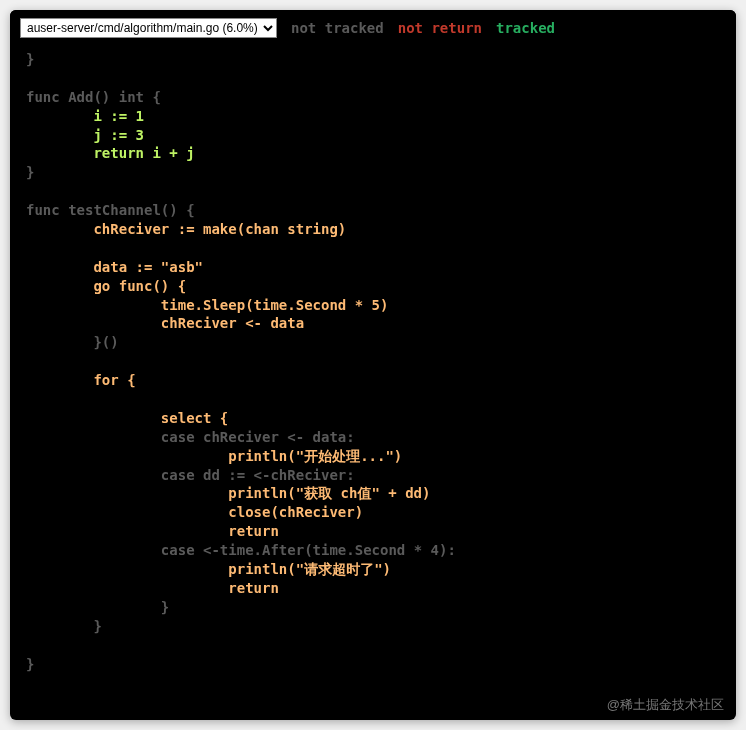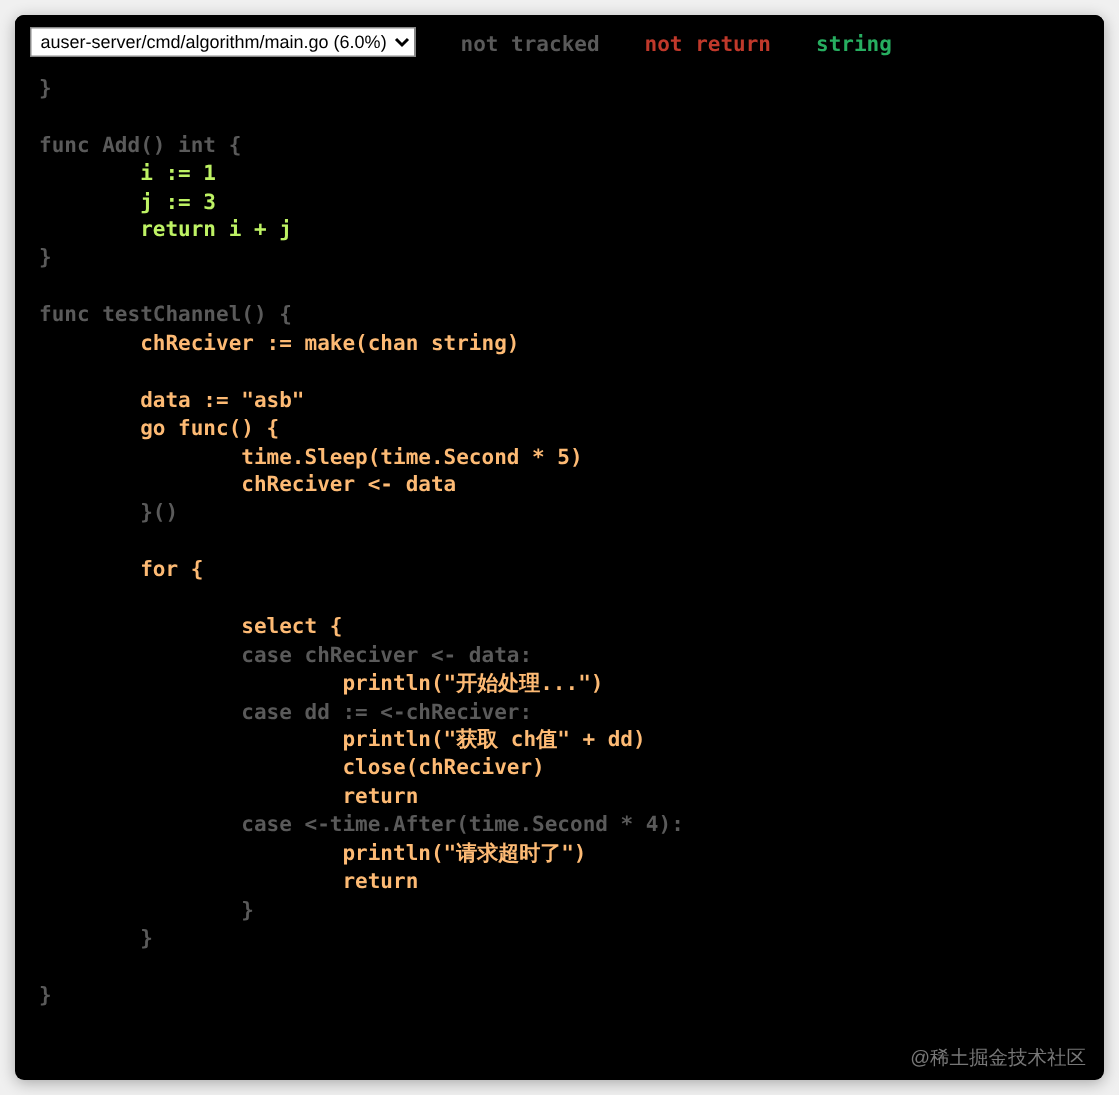--- a/index.html
+++ b/index.html
@@ -14,37 +14,36 @@
       background: #000;
       width: 100%;
       height: 100%;
       border-radius: 6px;
       box-shadow: 0 2px 10px rgba(0,0,0,0.3);
       position: relative;
       overflow: hidden;
     }
     .topbar {
       display: flex;
-      align-items: flex-end;
+      align-items: center;
       padding: 8px 10px;
       gap: 14px;
       background: #000;
     }
     .file-select {
       font-family: Arial, sans-serif;
       font-size: 12px;
       padding: 1px 2px;
       background: #fff;
       border: 1px solid #888;
     }
     .legend {
       font-weight: bold;
       font-size: 14px;
       font-family: "Menlo", "Monaco", monospace;
-      margin-left: 16px;
     }
     .not-tracked { color: #5a5a5a; }
     .not-covered-legend { color: #c0392b; }
     .covered-legend { color: #27ae60; }
     .code {
       padding: 4px 16px 16px 16px;
       font-size: 14px;
       line-height: 1.35;
       white-space: pre;
       font-weight: bold;
@@ -65,17 +64,17 @@
 </head>
 <body>
 
 <div class="window">
   <div class="topbar">
     <select class="file-select">
       <option>auser-server/cmd/algorithm/main.go (6.0%)</option>
     </select>
     <span class="legend not-tracked">not tracked</span>
     <span class="legend not-covered-legend">not return</span>
-    <span class="legend covered-legend">string</span>
+    <span class="legend covered-legend">tracked</span>
   </div>
   <div class="code" id="code-block"><div class="nt">}</div><div class="nt">&nbsp;</div><div class="nt">func Add() int {</div><div class="cv">        i := 1</div><div class="cv">        j := 3</div><div class="cv">        return i + j</div><div class="nt">}</div><div class="nt">&nbsp;</div><div class="nt">func testChannel() {</div><div class="nc">        chReciver := make(chan string)</div><div class="nc">&nbsp;</div><div class="nc">        data := "asb"</div><div class="nc">        go func() {</div><div class="nc">                time.Sleep(time.Second * 5)</div><div class="nc">                chReciver &lt;- data</div><div class="nt">        }()</div><div class="nt">&nbsp;</div><div class="nc">        for {</div><div class="nc">&nbsp;</div><div class="nc">                select {</div><div class="nt">                case chReciver &lt;- data:</div><div class="nc">                        println("开始处理...")</div><div class="nt">                case dd := &lt;-chReciver:</div><div class="nc">                        println("获取 ch值" + dd)</div><div class="nc">                        close(chReciver)</div><div class="nc">                        return</div><div class="nt">                case &lt;-time.After(time.Second * 4):</div><div class="nc">                        println("请求超时了")</div><div class="nc">                        return</div><div class="nt">                }</div><div class="nt">        }</div><div class="nt">&nbsp;</div><div class="nt">}</div></div>
   <div class="watermark">@稀土掘金技术社区</div>
 </div>
 
 </body></html>

